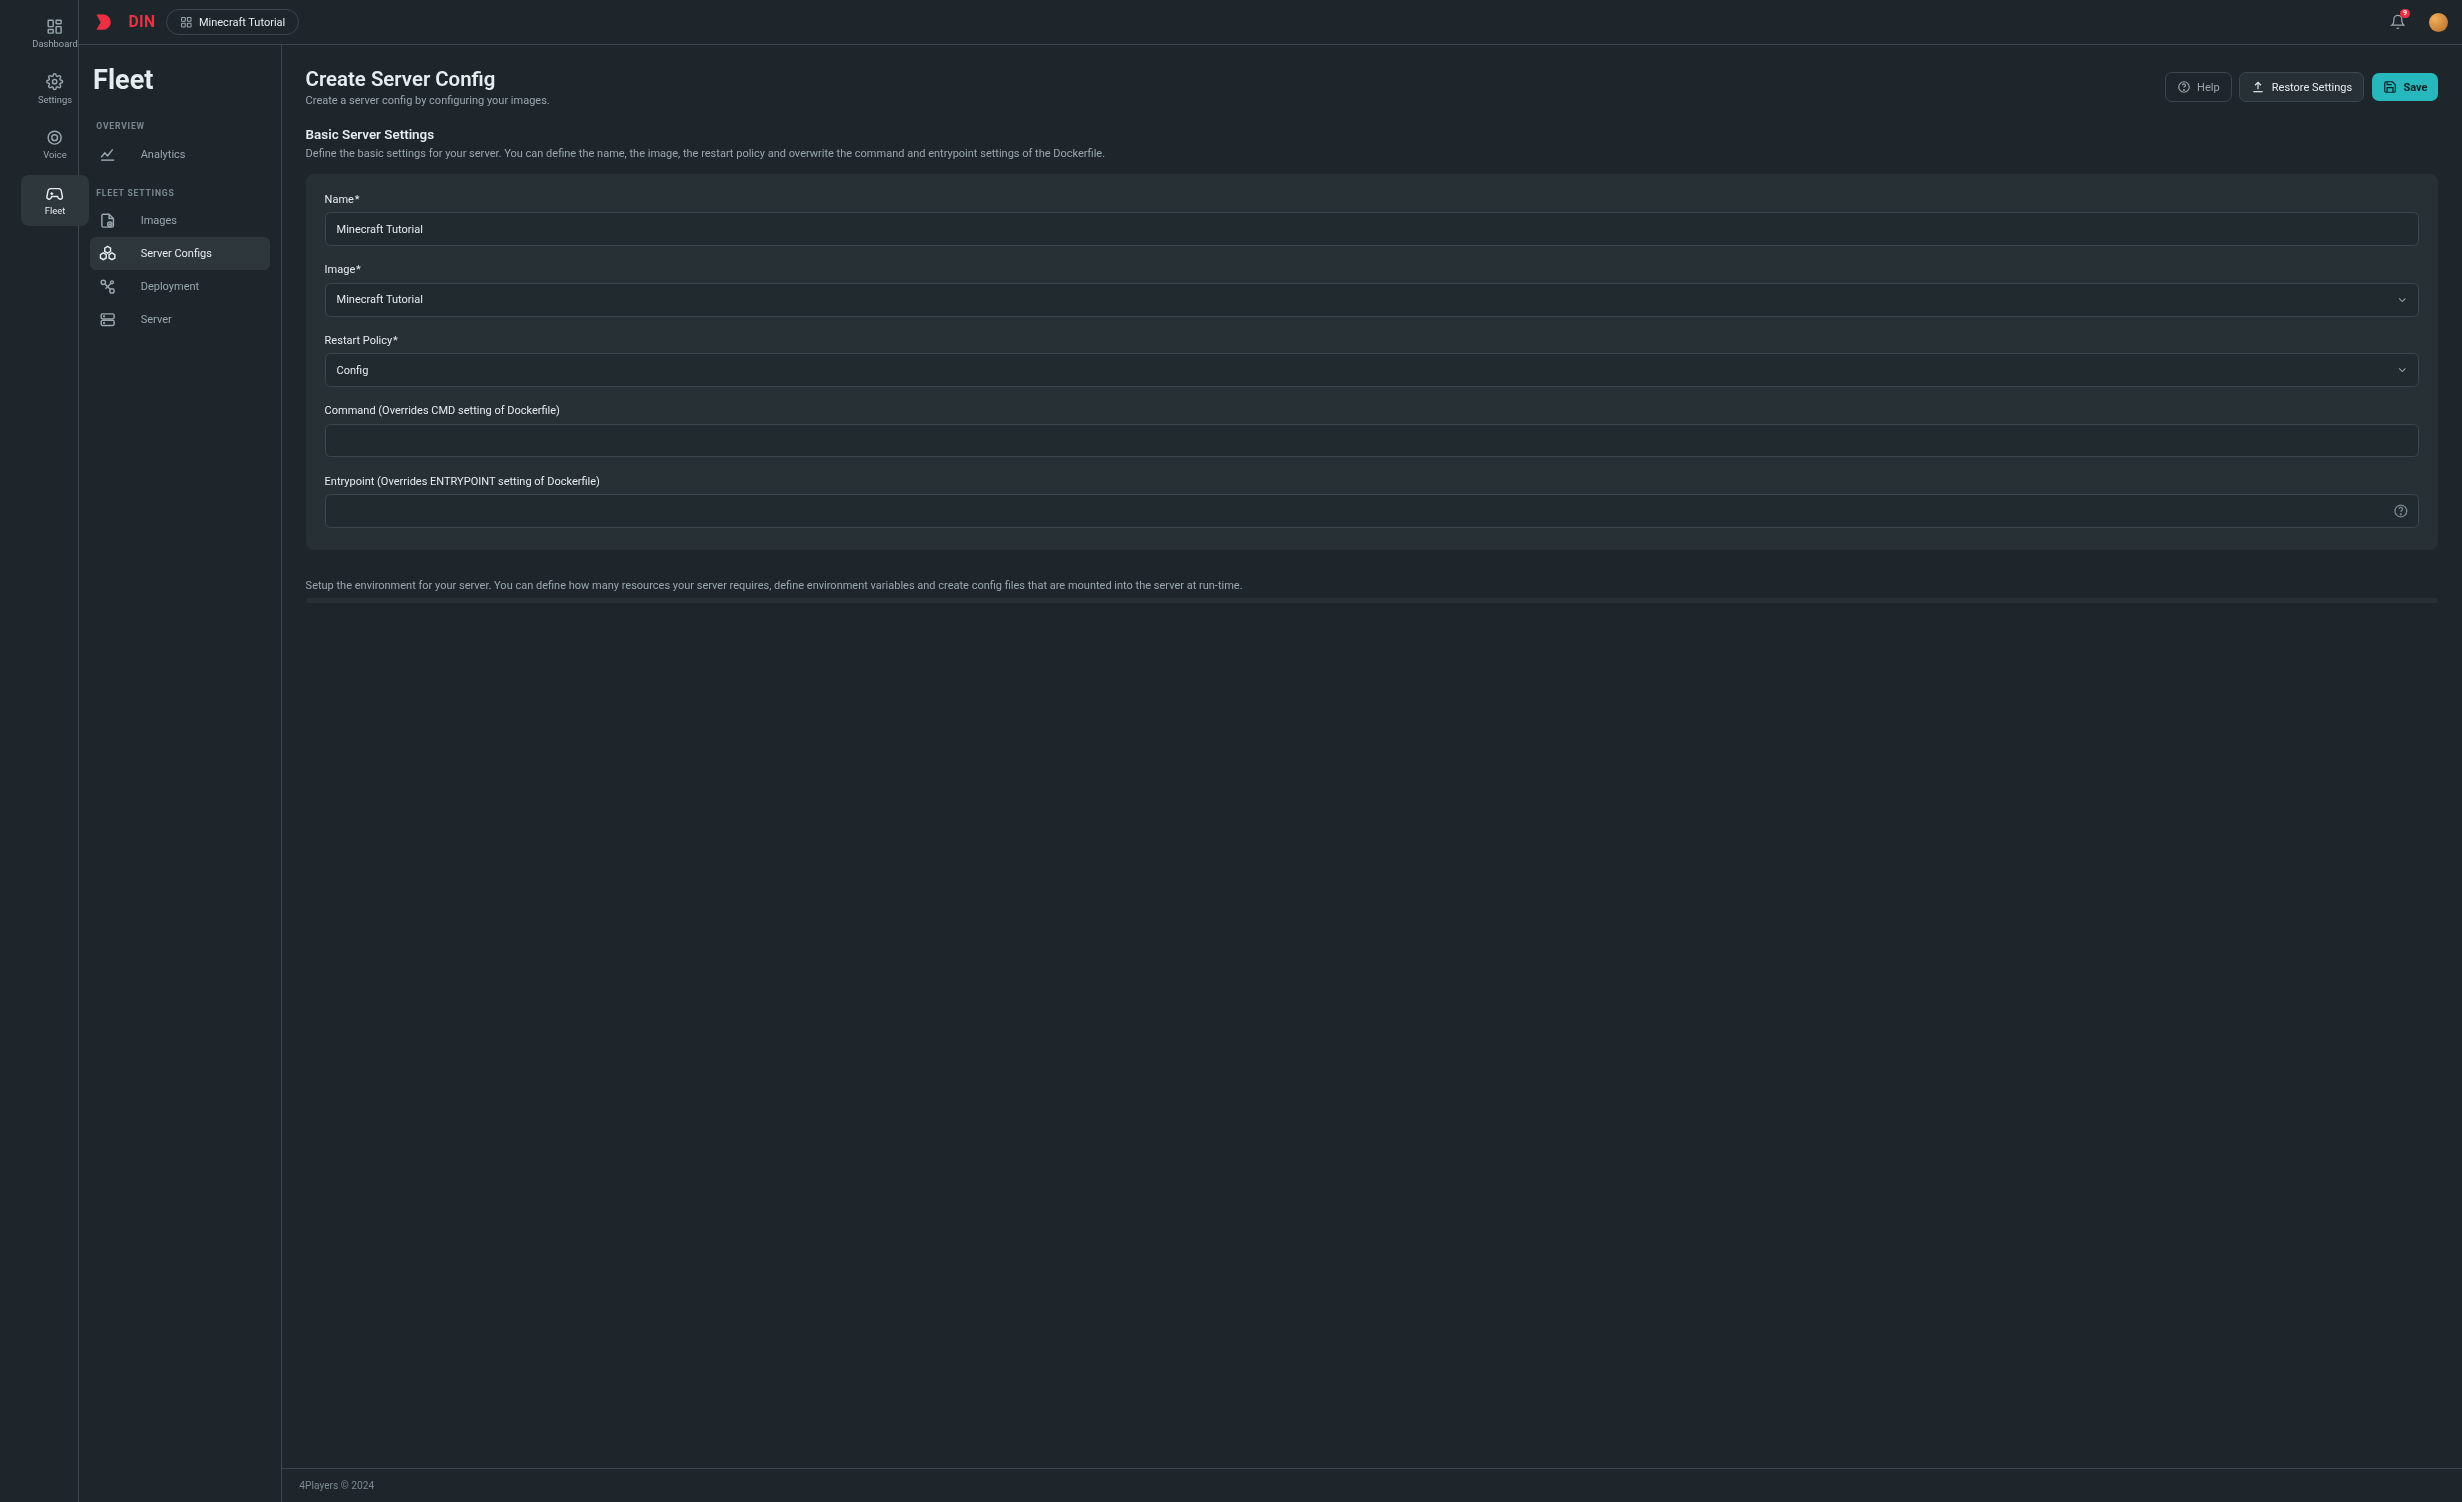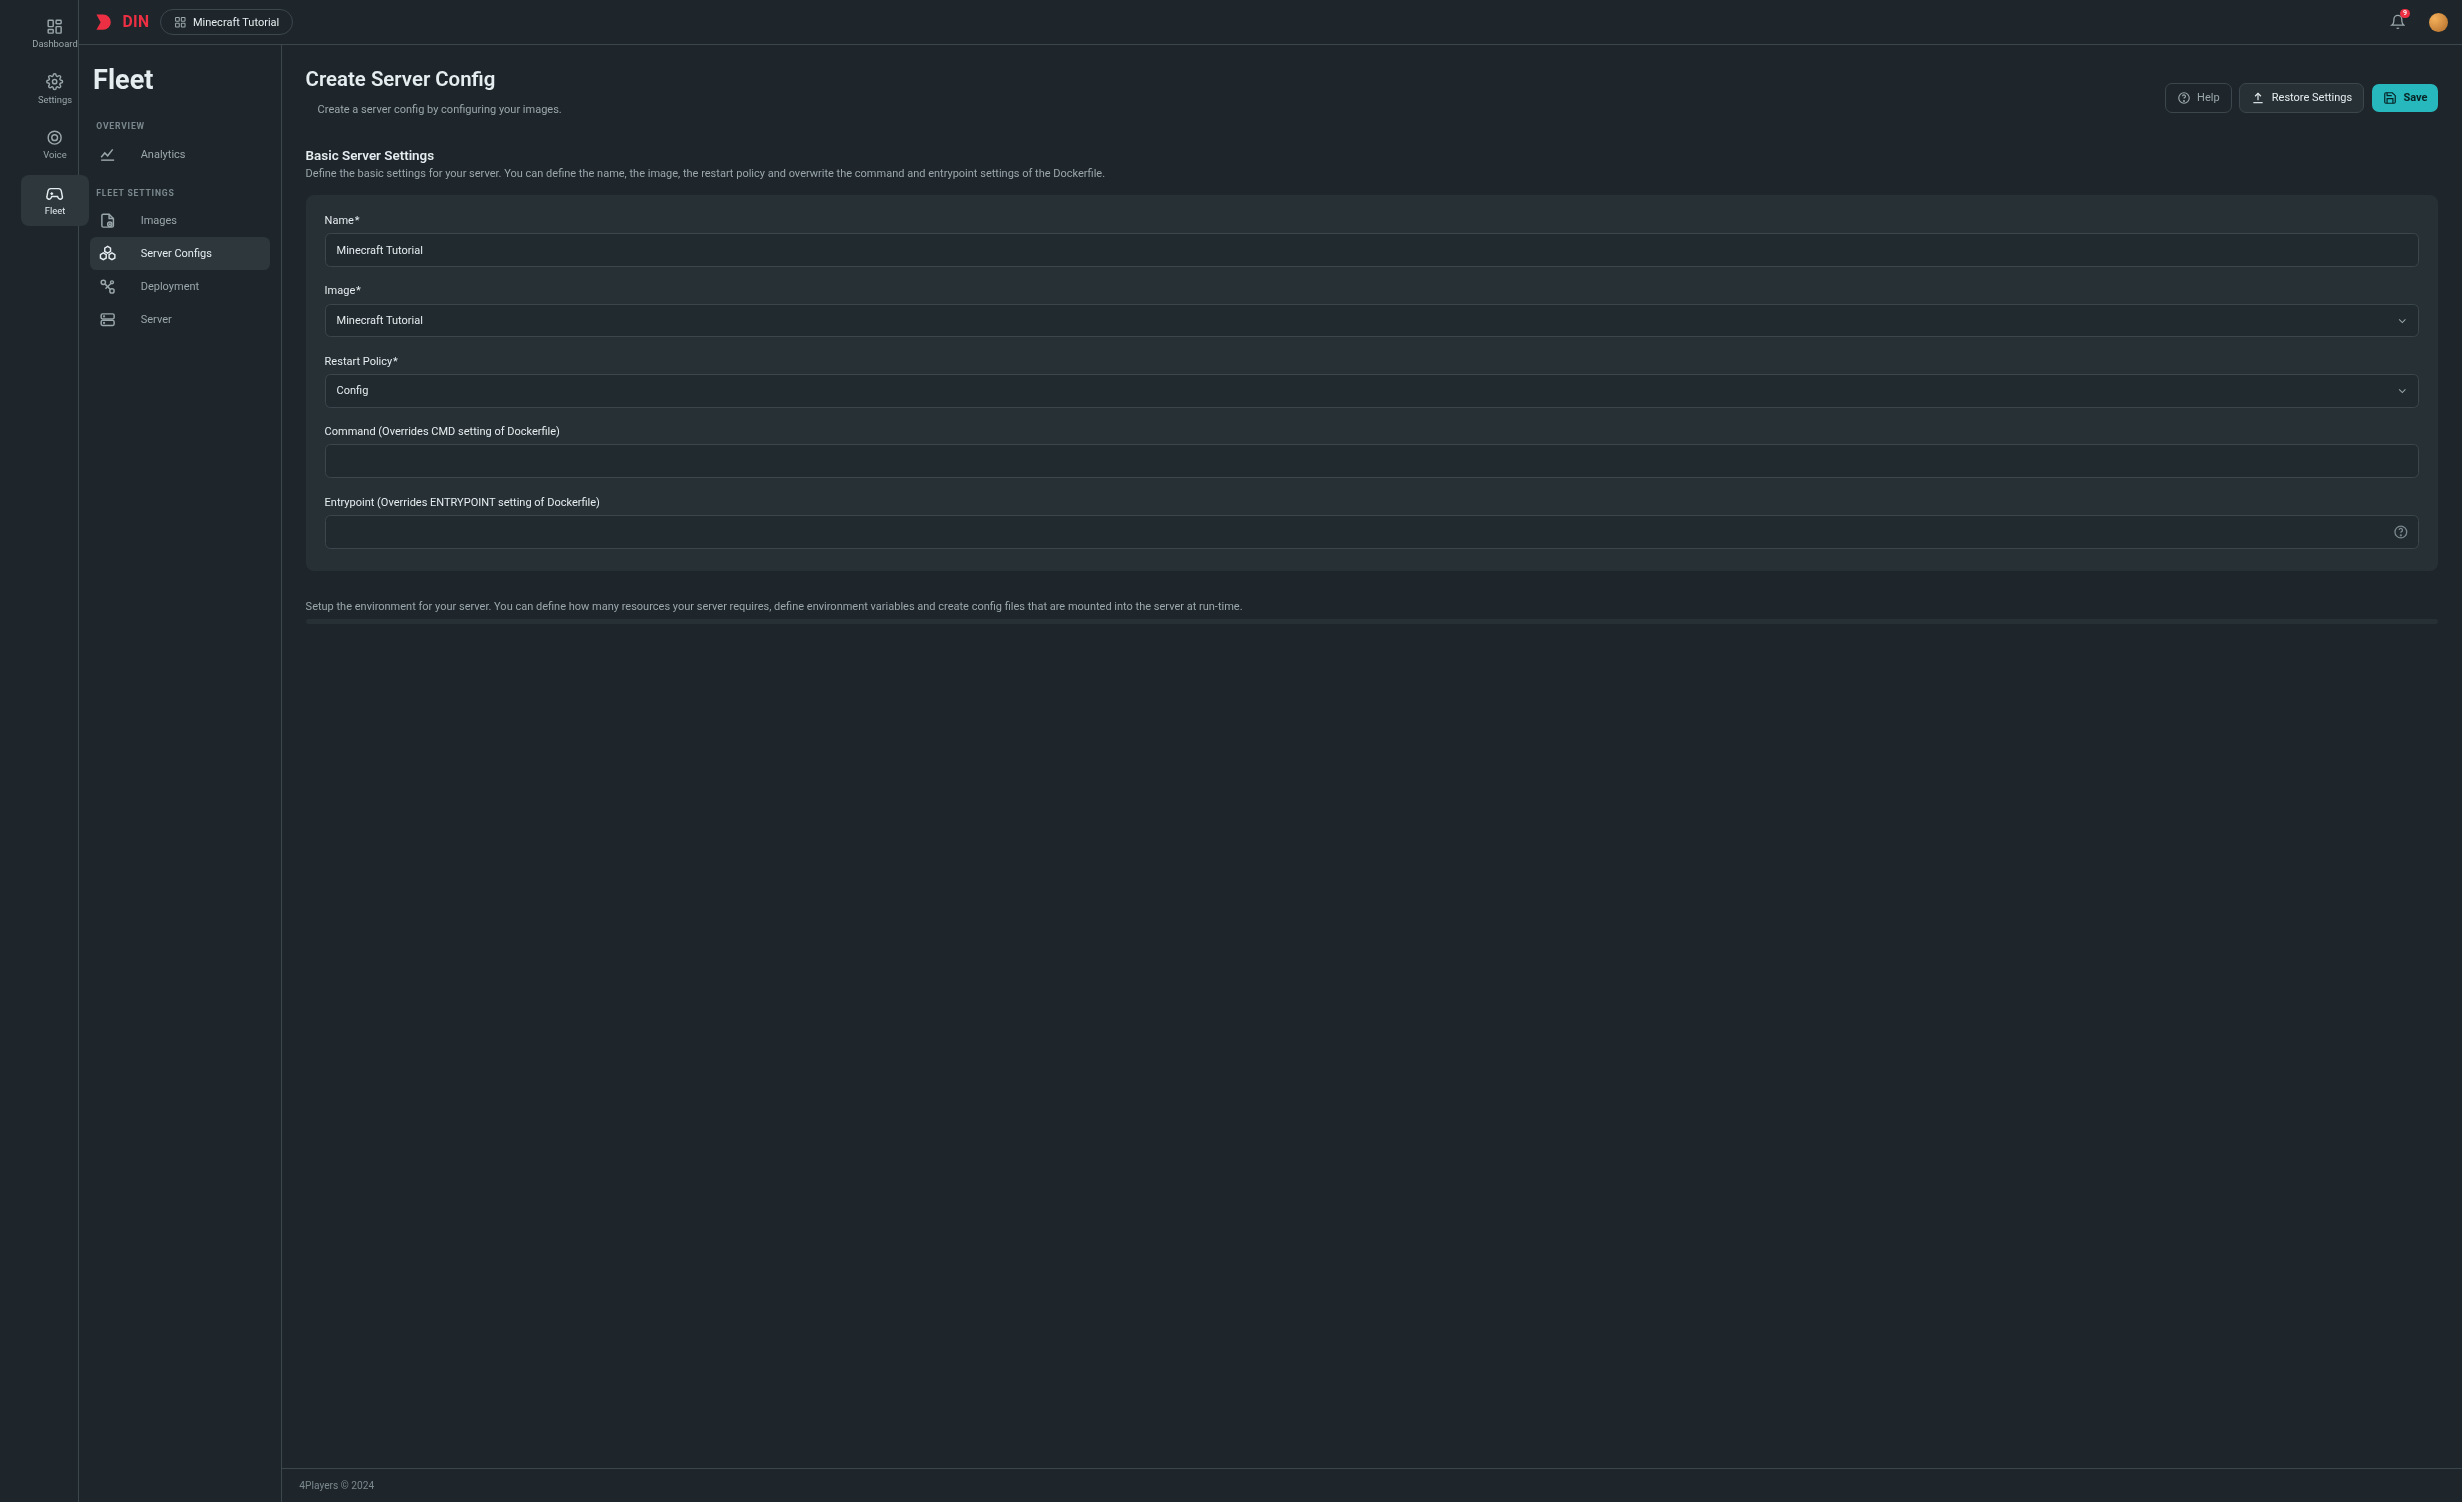--- a/index.html
+++ b/index.html
@@ -28,21 +28,21 @@
   .icon-sidebar .nav-item{width:68px;height:51px;border-radius:7.9px;display:flex;flex-direction:column;align-items:center;justify-content:center;gap:3.1px;cursor:pointer;color:var(--text-secondary);}
   .icon-sidebar .nav-item.active{background:#2d373c;color:var(--text-primary);}
   .icon-sidebar .nav-item svg{width:17.3px;height:17.3px;}
   .icon-sidebar .nav-item span{font-size:9.4px;}
 
   
   .right-area{flex:1;display:flex;flex-direction:column;min-width:0;}
 
   
   .topbar{height:var(--header-h);flex:none;border-bottom:0.8px solid var(--border);display:flex;align-items:center;padding:0 14px;gap:11px;}
-  .logo{display:flex;align-items:center;gap:9px;color:var(--accent);font-weight:700;font-size:15.7px;letter-spacing:0.4px;}
+  .logo{display:flex;align-items:center;gap:15px;color:var(--accent);font-weight:700;font-size:15.7px;letter-spacing:0.4px;}
   .logo svg{width:20.4px;height:20.4px;}
   .breadcrumb-chip{display:flex;align-items:center;gap:6.3px;border:0.8px solid var(--border);border-radius:14px;padding:5.5px 12.6px;color:var(--text-primary);}
   .breadcrumb-chip svg{width:12.6px;height:12.6px;color:var(--text-secondary);}
   .topbar-spacer{flex:1;}
   .notif{position:relative;width:22px;height:22px;display:flex;align-items:center;justify-content:center;cursor:pointer;}
   .notif svg{width:15.7px;height:15.7px;color:var(--text-secondary);}
   .notif-badge{position:absolute;top:-1.6px;right:-1.6px;background:var(--accent);color:#fff;font-size:7px;font-weight:600;border-radius:6.3px;padding:0.8px 3.1px;line-height:1;}
   .avatar{width:19px;height:19px;border-radius:50%;background:radial-gradient(circle at 30% 30%, #f4b15a, #b06a2a);cursor:pointer;margin-left:9.4px;}
 
   
@@ -54,21 +54,21 @@
   .inner-nav .section-label{font-size:8.6px;font-weight:700;letter-spacing:0.8px;color:var(--text-muted);margin:7.9px 0 6.3px 6.3px;}
   .inner-nav .inav-item{display:flex;align-items:center;gap:24px;padding:7.9px 9.4px;border-radius:6.3px;cursor:pointer;color:var(--text-secondary);font-size:11px;}
   .inner-nav .inav-item svg{width:17.3px;height:17.3px;flex:none;}
   .inner-nav .inav-item.active{background:#2d373c;color:var(--text-primary);}
 
   
   .content-wrap{flex:1;display:flex;flex-direction:column;min-width:0;}
   .content{flex:1;overflow-y:auto;padding:22px 23.6px 19px;}
   .page-head{display:flex;align-items:center;justify-content:space-between;margin-bottom:20.4px;}
   .page-head h2{margin:0 0 3.1px 0;font-size:20.4px;font-weight:600;}
-  .page-head p{margin:12px;color:var(--text-secondary);font-size:11px;}
+  .page-head p{margin:0;color:var(--text-secondary);font-size:11px;}
   .head-actions{display:flex;gap:7.9px;align-items:center;}
   .btn{display:inline-flex;align-items:center;gap:6.3px;border-radius:7px;padding:7px 11px;font-size:11px;cursor:pointer;border:0.8px solid var(--border);background:transparent;color:var(--text-secondary);}
   .btn svg{width:14px;height:14px;}
   .btn.outline{background:var(--bg-panel);color:var(--text-primary);}
   .btn.primary{background:var(--teal);color:#072224;border:none;font-weight:700;}
   .btn.primary svg{color:#072224;}
 
   .section-title{font-size:13.4px;font-weight:600;margin:0 0 3.1px 0;}
   .section-desc{color:var(--text-secondary);font-size:11px;line-height:1.45;margin:0 0 12.6px 0;}
 

